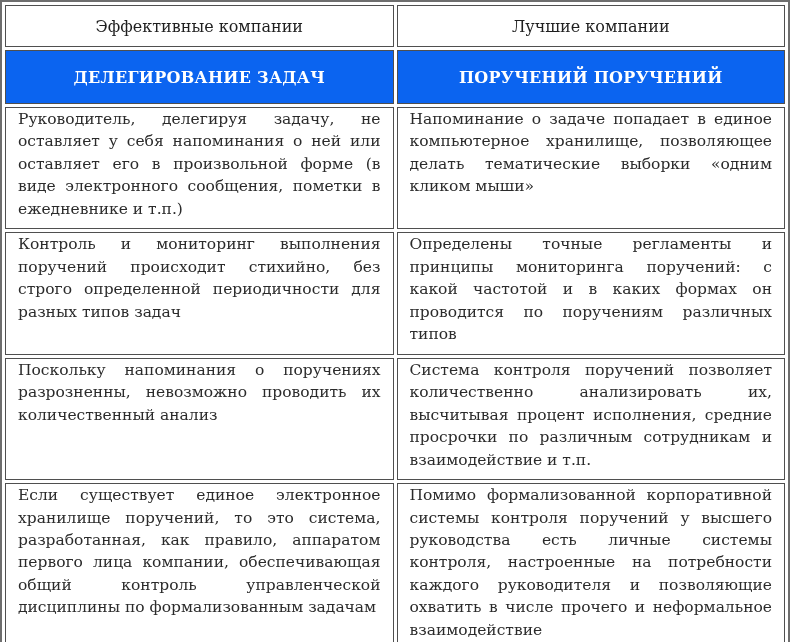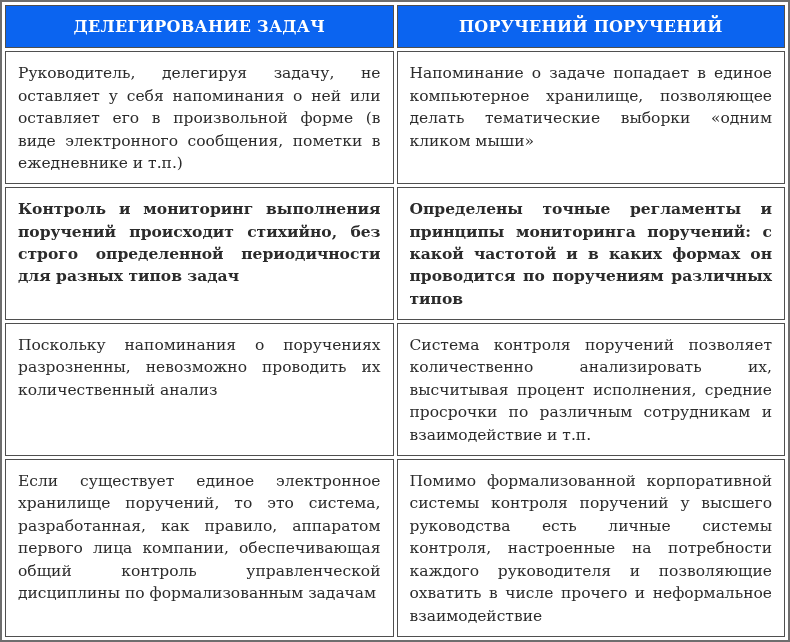--- a/index.html
+++ b/index.html
@@ -27,49 +27,53 @@
   }
   td.col-head{
     height:42px;
     text-align:center;
     vertical-align:middle;
     font-size:16px;
     color:#1f1f1f;
     background:#ffffff;
   }
   td.sub-head{
-    height:43px;
+    height:54px;
     background:var(--accent);
     color:#ffffff;
     font-weight:bold;
     text-align:center;
     vertical-align:middle;
     font-size:16px;
     letter-spacing:0.3px;
   }
   td.body-cell{
     vertical-align:top;
     text-align:justify;
     font-size:15.5px;
     line-height:1.45;
     color:var(--body-text);
-    padding:10px 12px 8px 12px;
+    padding:0 12px 8px 12px;
     background:#ffffff;
   }
   tr.r1 td.body-cell{height:101px;}
-  tr.r2 td.body-cell{height:85px;font-weight:bold;}
+  tr.r2 td.body-cell{height:85px;}
   tr.r3 td.body-cell{height:89px;margin-left:46px;}
   tr.r4 td.body-cell{height:114px;}
 </style>
 </head>
 <body>
 
 <div class="page">
   <table class="cmp">
     <tbody>
+        <tr>
+      <td class="col-head">Эффективные компании</td>
+      <td class="col-head">Лучшие компании</td>
+    </tr>
     <tr>
       <td class="sub-head">ДЕЛЕГИРОВАНИЕ ЗАДАЧ</td>
       <td class="sub-head">ПОРУЧЕНИЙ ПОРУЧЕНИЙ</td>
     </tr>
     <tr class="r1">
       <td class="body-cell">Руководитель, делегируя задачу, не оставляет у себя напоминания о ней или оставляет его в произвольной форме (в виде электронного сообщения, пометки в ежедневнике и т.п.)</td>
       <td class="body-cell">Напоминание о задаче попадает в единое компьютерное хранилище, позволяющее делать тематические выборки «одним кликом мыши»</td>
     </tr>
     <tr class="r2">
       <td class="body-cell">Контроль и мониторинг выполнения поручений происходит стихийно, без строго определенной периодичности для разных типов задач</td>

